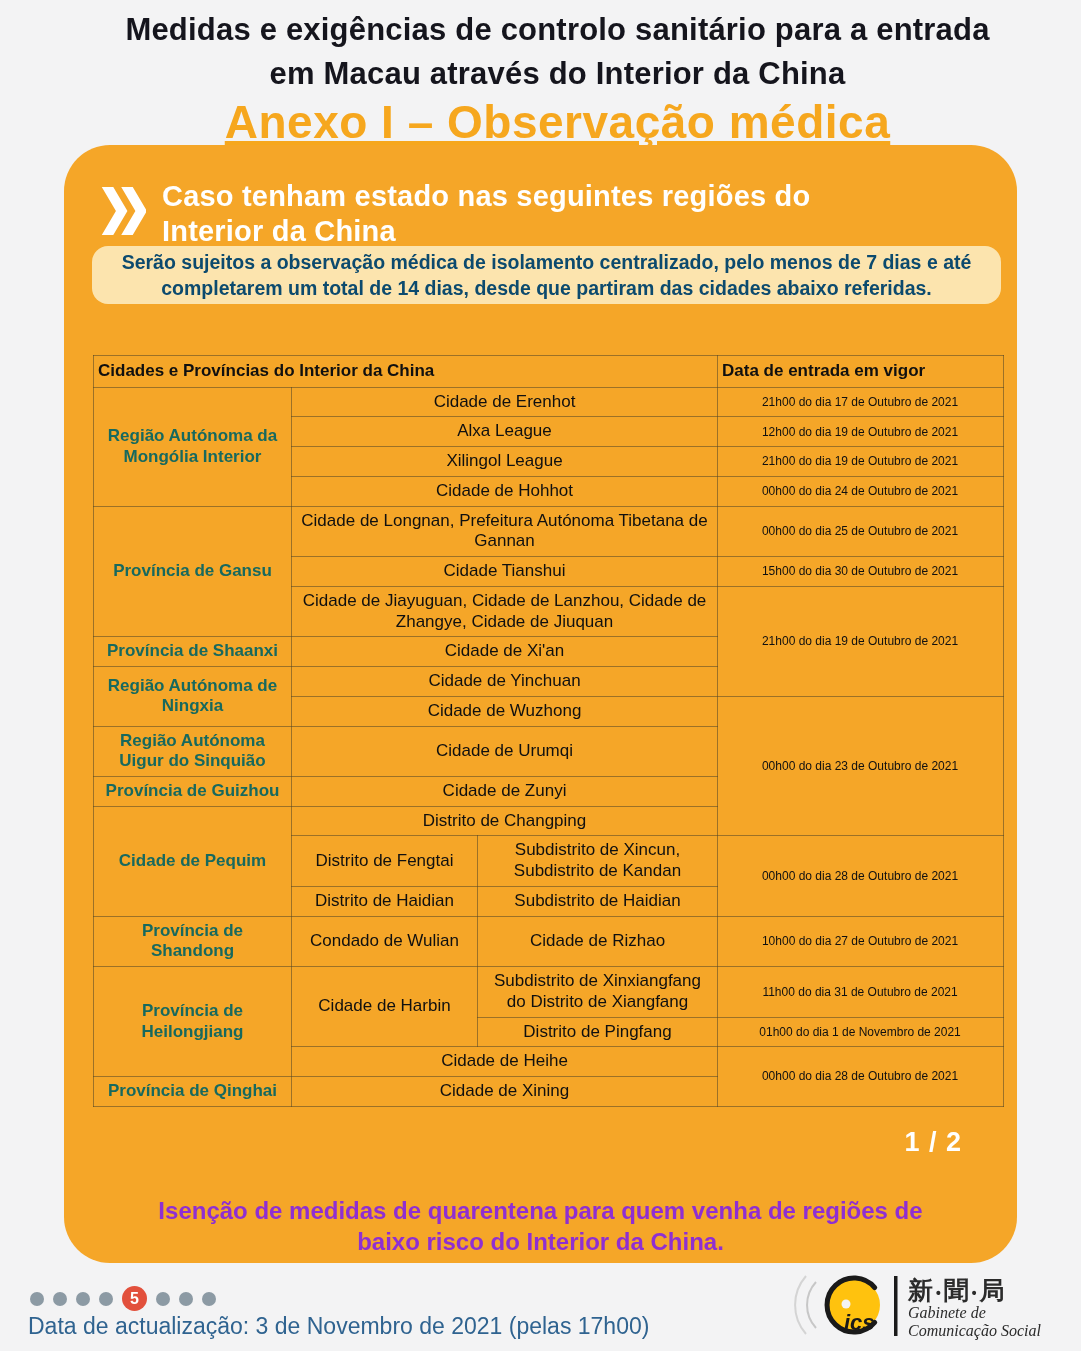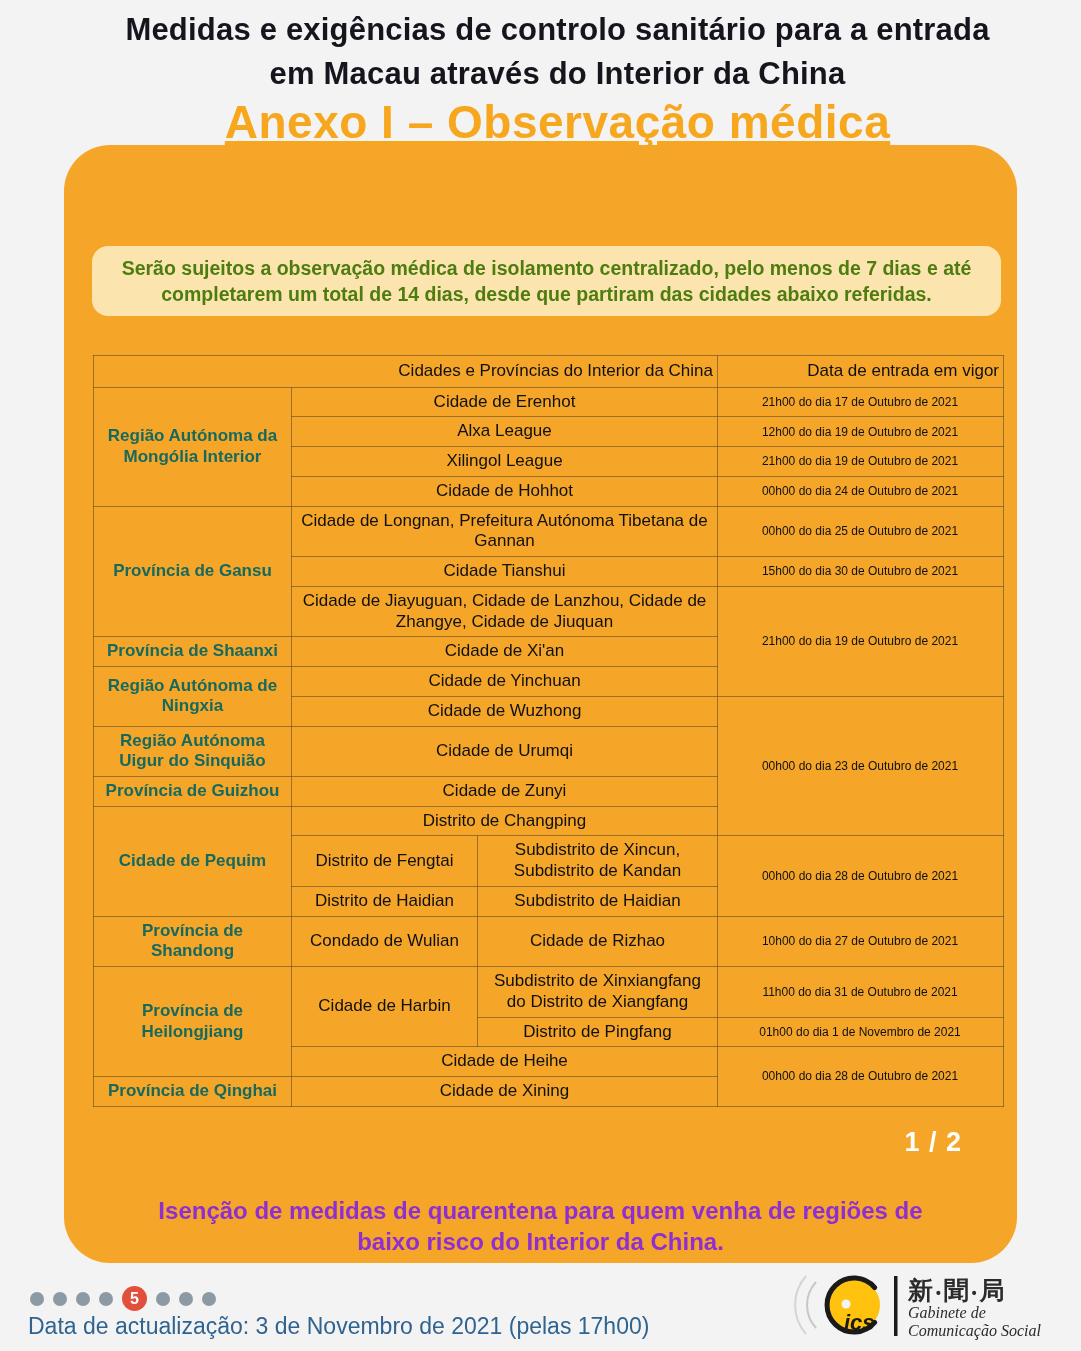--- a/index.html
+++ b/index.html
@@ -15,32 +15,32 @@
   
   .card{
     position:absolute;left:64px;top:145px;width:953px;height:1118px;
     background:#f5a628;border-radius:46px;
   }
   .card-header{position:absolute;top:34px;left:36px;display:flex;gap:16px;align-items:flex-start;}
   .chevron{flex:0 0 auto;margin-top:3px;}
   .card-heading{color:#ffffff;font-weight:800;font-size:29px;line-height:35px;letter-spacing:.2px;}
   .note-box{
     position:absolute;top:101px;left:28px;width:909px;box-sizing:border-box;
-    background:#fce4ae;border-radius:16px;padding:9px 24px;
-    text-align:center;font-weight:700;font-size:19.5px;line-height:26px;color:#4d7c0f;
+    background:#fce4ae;border-radius:16px;padding:3px 24px;
+    text-align:center;font-weight:700;font-size:19.5px;line-height:26px;color:#0c4a6e;
   }
   
   .table-wrap{position:absolute;top:210px;left:29px;width:910px;}
   table.schedule{width:100%;border-collapse:collapse;table-layout:fixed;}
   .schedule th,.schedule td{
     border:1px solid rgba(82,70,38,0.55);
     padding:4px 8px;font-size:17px;color:#101010;line-height:1.22;
     vertical-align:middle;text-align:center;overflow:hidden;
   }
-  .schedule th{text-align:right;font-weight:400;padding:5px 4px;}
+  .schedule th{text-align:left;font-weight:700;padding:5px 4px;}
   td.region{font-weight:700;color:#17695e;}
   td.date{font-size:12px;padding-left:7px;}
   
   .page-indicator{position:absolute;top:982px;right:55px;color:#ffffff;font-size:27px;font-weight:800;letter-spacing:1px;}
   .exemption{
     position:absolute;bottom:6px;left:0;width:100%;text-align:center;
     color:#8f2fd2;font-weight:700;font-size:24px;line-height:31px;
   }
   .exemption-inner{max-width:770px;margin:0 auto;}
   
@@ -59,20 +59,32 @@
 <div class="canvas">
 
   <div class="title-block">
     <div class="title-line">Medidas e exigências de controlo sanitário para a entrada</div>
     <div class="title-line">em Macau através do Interior da China</div>
     <div class="subtitle">Anexo I – Observação médica</div>
   </div>
 
   <div class="card">
 
+    <div class="card-header">
+      <span class="chevron">
+        <svg width="46" height="58" viewBox="0 0 52 58">
+          <path d="M2 2 L15 2 L31 29 L15 56 L2 56 L18 29 Z" fill="#ffffff"></path>
+          <path d="M24 2 L37 2 L53 29 L37 56 L24 56 L40 29 Z" fill="#ffffff"></path>
+        </svg>
+      </span>
+      <div class="card-heading">
+        <div>Caso tenham estado nas seguintes regiões do</div>
+        <div>Interior da China</div>
+      </div>
+    </div>
 
     <div class="note-box">Serão sujeitos a observação médica de isolamento centralizado, pelo menos de 7 dias e até completarem um total de 14 dias, desde que partiram das cidades abaixo referidas.</div>
 
     <div class="table-wrap">
       <table class="schedule">
         <colgroup>
             <col style="width:198px">
             <col style="width:186px">
             <col style="width:240px">
             <col style="width:286px">

